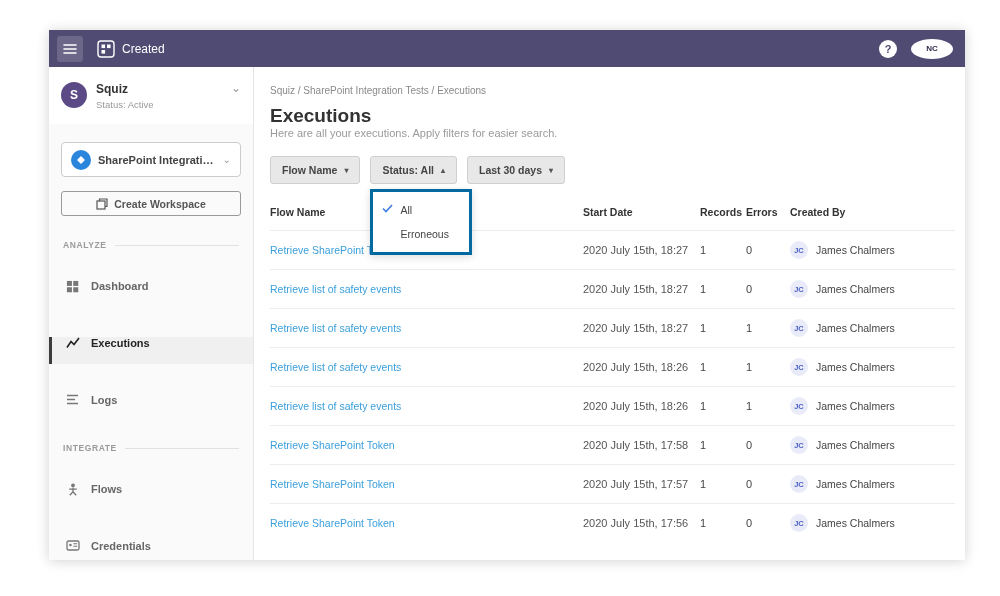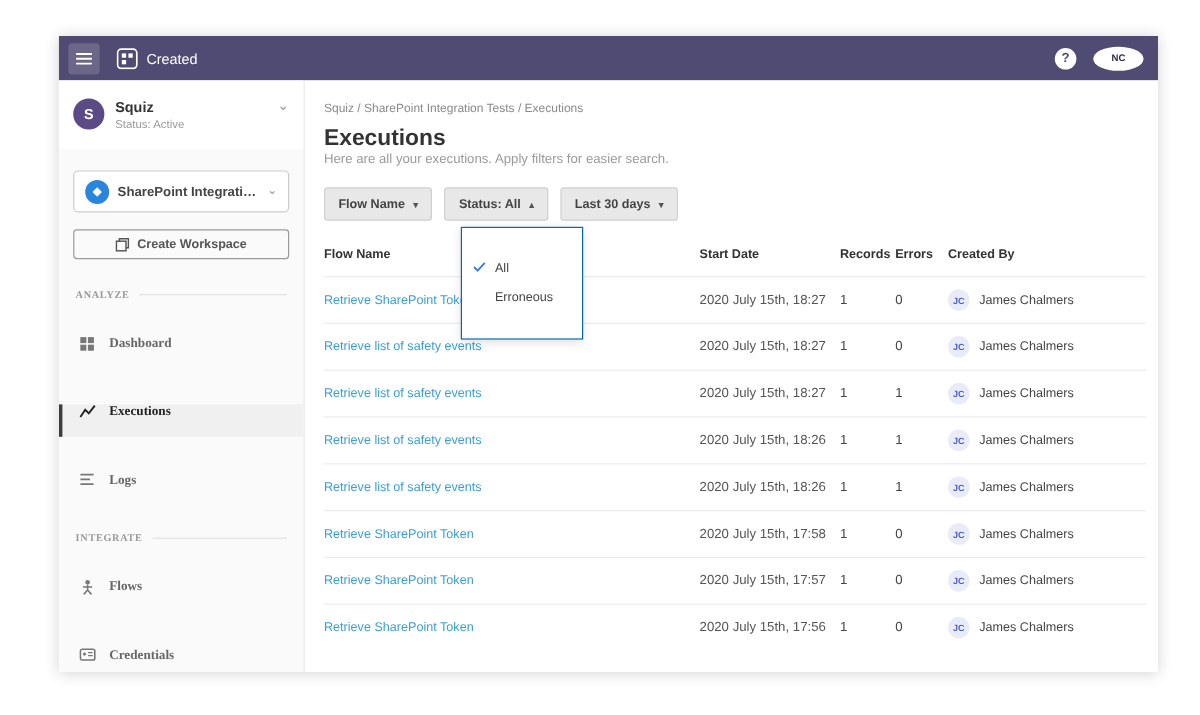--- a/index.html
+++ b/index.html
@@ -30,41 +30,41 @@
   .ws-status { font-size:9.5px; color:#999; margin-top:3px; }
   .chev { margin-left:auto; color:#999; font-size:12px; line-height:1; }
   .chev.small { margin-left:auto; font-size:10px; }
   .project-select { margin:18px 12px 0; background:#fff; border:1px solid #ccc; border-radius:4px; height:35px;
     display:flex; align-items:center; padding:0 9px; gap:7px; cursor:pointer; }
   .proj-icon { width:20px; height:20px; border-radius:50%; background:#2a85dc; display:flex; align-items:center; justify-content:center; flex:0 0 auto; }
   .proj-label { font-size:11px; font-weight:bold; color:#444; white-space:nowrap; overflow:hidden; text-overflow:ellipsis; flex:1; text-align:left; }
   .create-ws { margin:14px 12px 0; height:25px; border:1px solid #9a9a9a; border-radius:3px; background:transparent;
     color:#555; font-size:10.5px; font-weight:bold; display:flex; align-items:center; justify-content:center; gap:6px; cursor:pointer;
     font-family:"Liberation Sans", sans-serif; }
-  .nav { flex:1; padding-top:2px; overflow:hidden;font-family:Liberation Serif, serif; }
+  .nav { flex:1; padding-top:2px; overflow:hidden; }
   .nav-section-label { display:flex; align-items:center; margin:22px 14px 8px; font-size:8.5px; letter-spacing:.6px;
     color:#9a9a9a; font-weight:bold; }
   .nav-section-label .rule { flex:1; height:1px; background:#e2e2e2; margin-left:8px; }
   .nav-item { display:flex; align-items:flex-start; gap:11px; height:27px; padding:0 14px 0 13px; font-size:11px; font-weight:bold;
     color:#666; cursor:pointer; border-left:3px solid transparent;margin-top:30px; }
   .nav-item .icon { width:15px; display:flex; justify-content:center; color:#777; }
   .nav-item.active { color:#222; border-left-color:#3c3c3c; background:#f0f0f0; }
   .nav-item.active .icon { color:#222; }
   
   .main { flex:1; position:relative; background:#fff; padding:18px 10px 0 16px; overflow:hidden; }
   .breadcrumb { font-size:10px; color:#8a8a8a; }
   .page-title { font-size:19px; font-weight:bold; color:#333; margin-top:9px; }
   .subtitle { font-size:11px; color:#9a9a9a; margin-top:0; }
   .filters { display:flex; gap:10px; margin-top:17px; align-items:flex-start; }
   .filter-btn { background:#e8e8e8; border:1px solid #cfcfcf; border-radius:3px; font-size:10.5px; font-weight:bold; color:#444;
     padding:7px 11px; display:flex; align-items:center; gap:7px; cursor:pointer; font-family:"Liberation Sans", sans-serif; }
   .caret { font-size:8px; color:#555; }
   .filter-wrap { position:relative; }
-  .dropdown { position:absolute; top:calc(100% + 5px); left:0; width:102px; background:#fff; border:1px solid #0369a1;
-    box-shadow:0 2px 8px rgba(0,0,0,.14); z-index:20; padding:22px 0;margin-left:14px; }
+  .dropdown { position:absolute; top:calc(100% + 5px); left:0; width:102px; background:#fff; border:3px solid #0369a1;
+    box-shadow:0 2px 8px rgba(0,0,0,.14); z-index:20; padding:6px 0; }
   .dd-item { position:relative; padding:6px 10px 6px 27px; font-size:10.5px; color:#444; cursor:pointer; }
   .dd-check { position:absolute; left:9px; top:6px; display:inline-flex; }
   
   .table { margin-top:14px; }
   .thead, .trow { display:grid; grid-template-columns:313px 117px 46px 44px 1fr; align-items:center; }
   .thead { font-size:10.5px; font-weight:bold; color:#333; padding:8px 0 12px; }
   .trow { height:39px; border-top:1px solid #ececec; font-size:11px; color:#555; }
   .flow-link { color:#3b9fdb; font-size:10.5px; text-decoration:none; cursor:pointer; }
   .cell.num { color:#444; }
   .creator { display:flex; align-items:center; }

